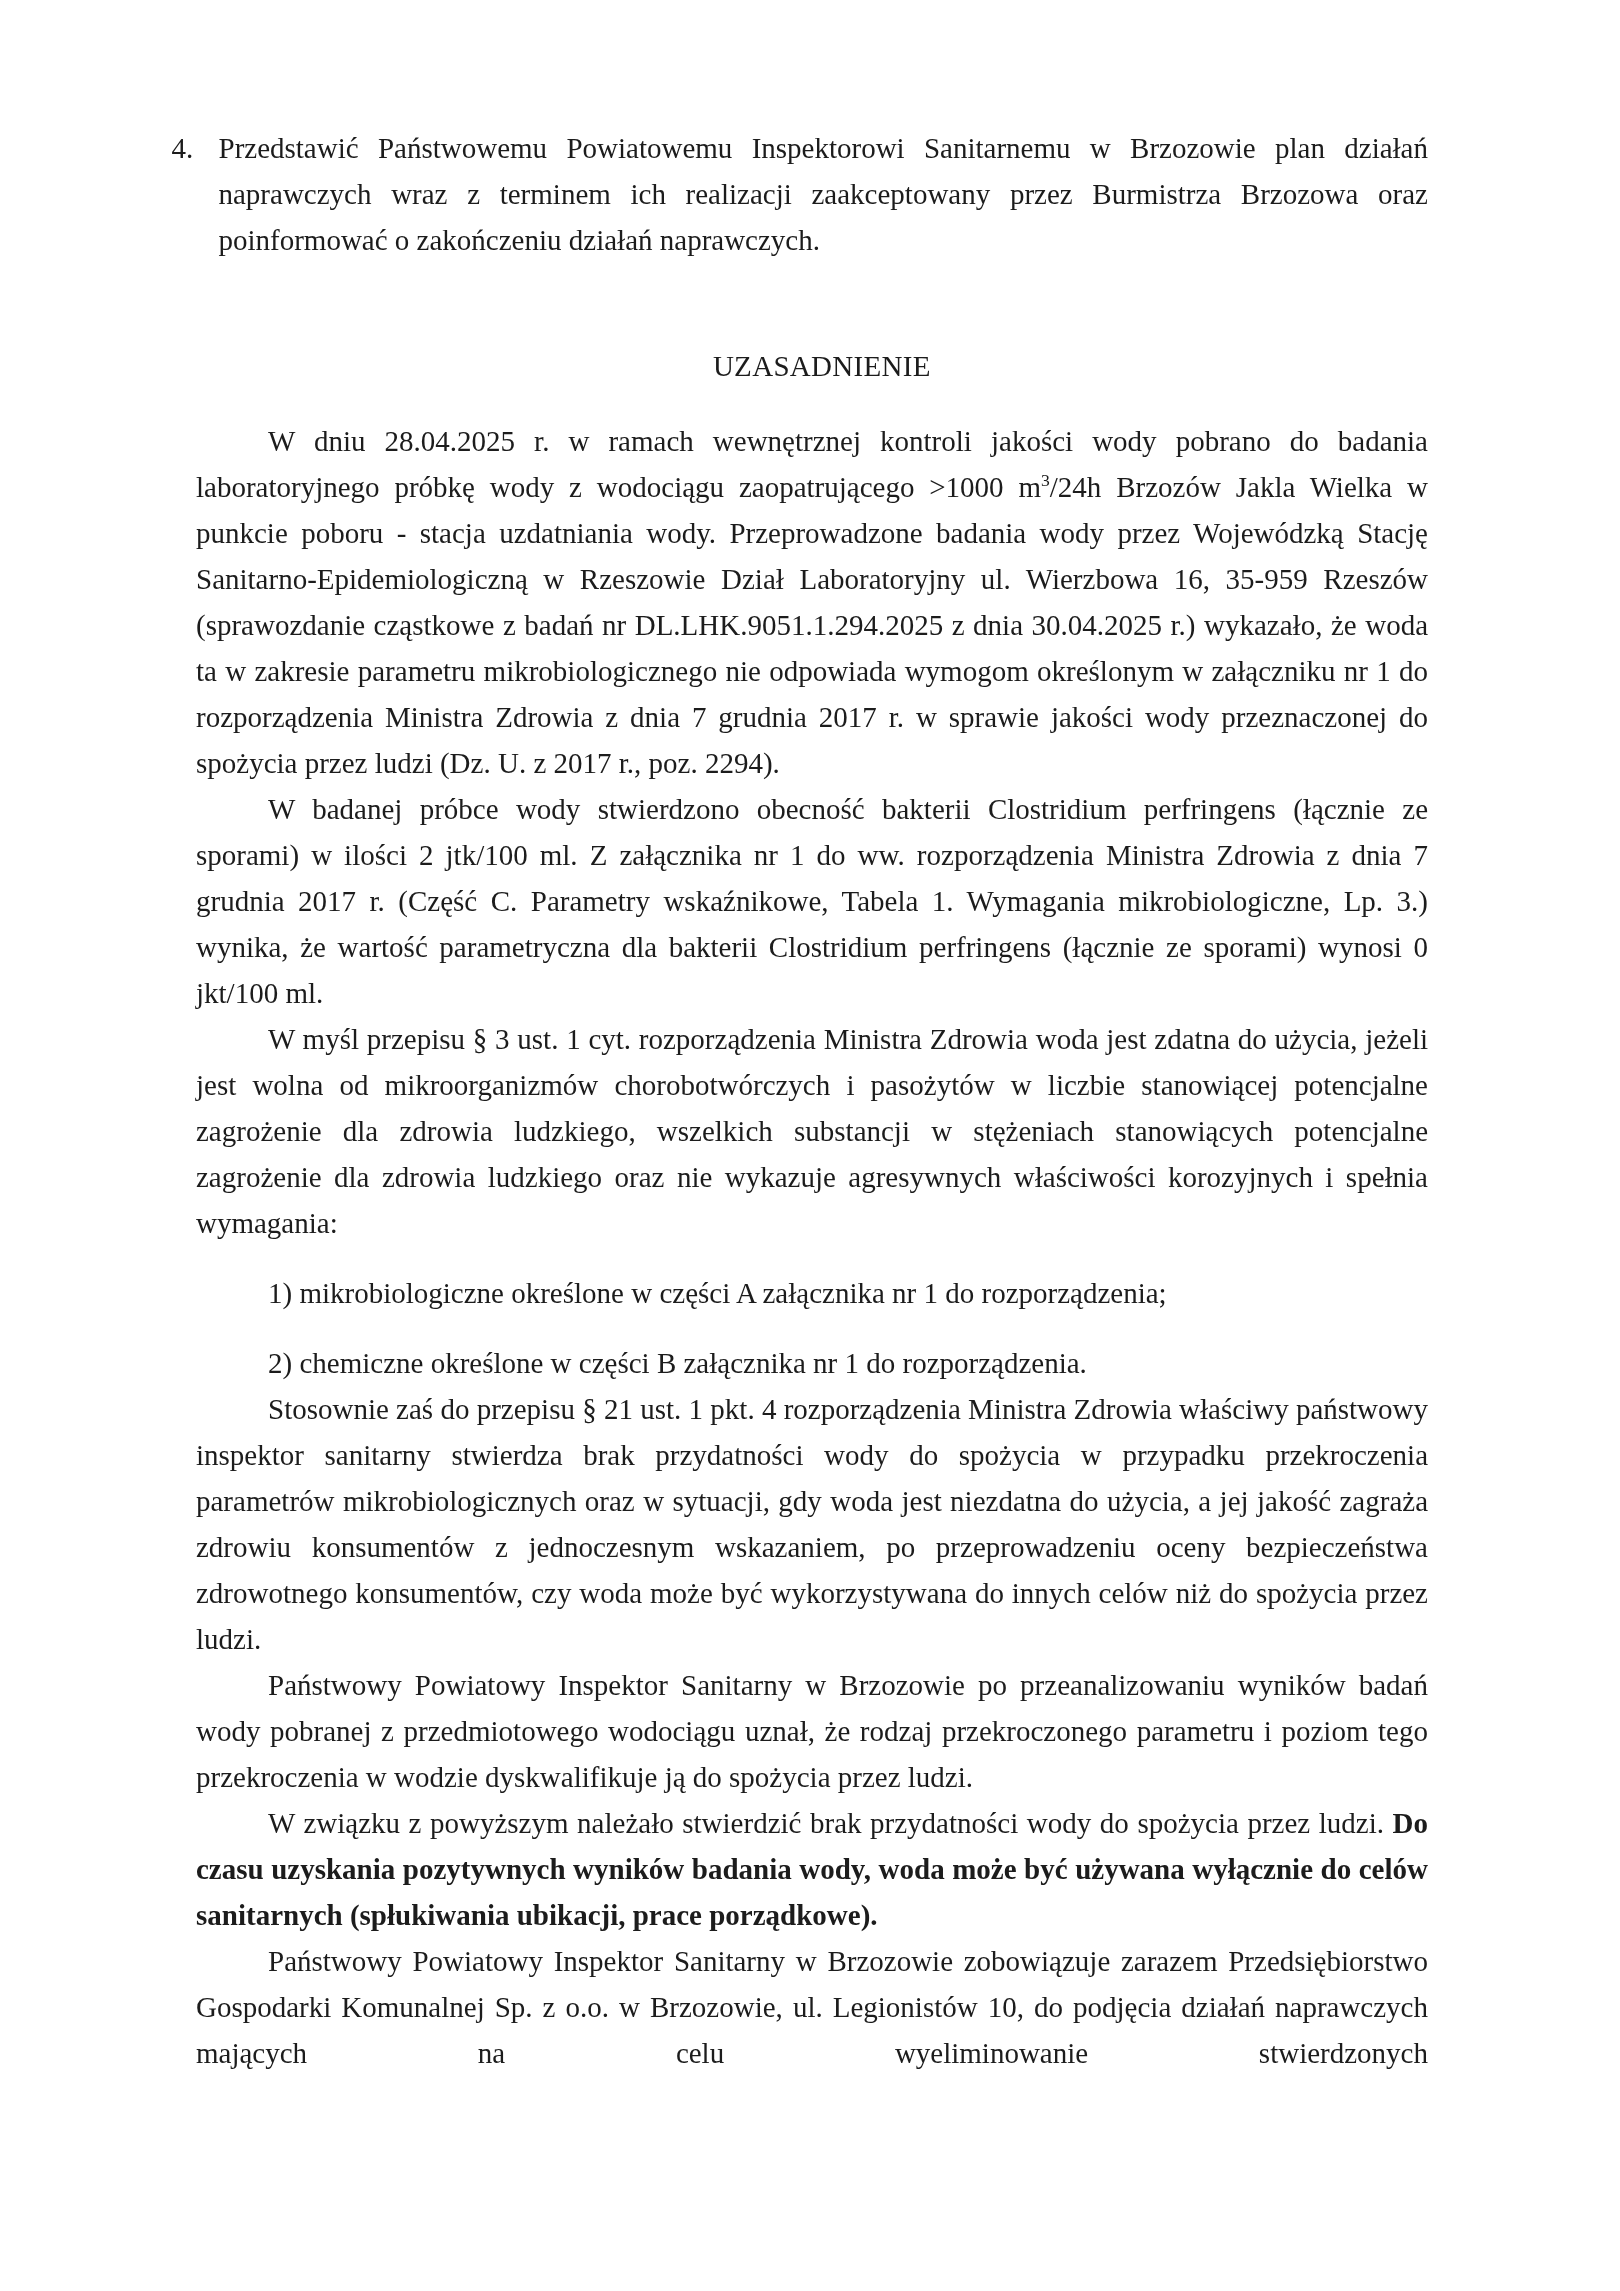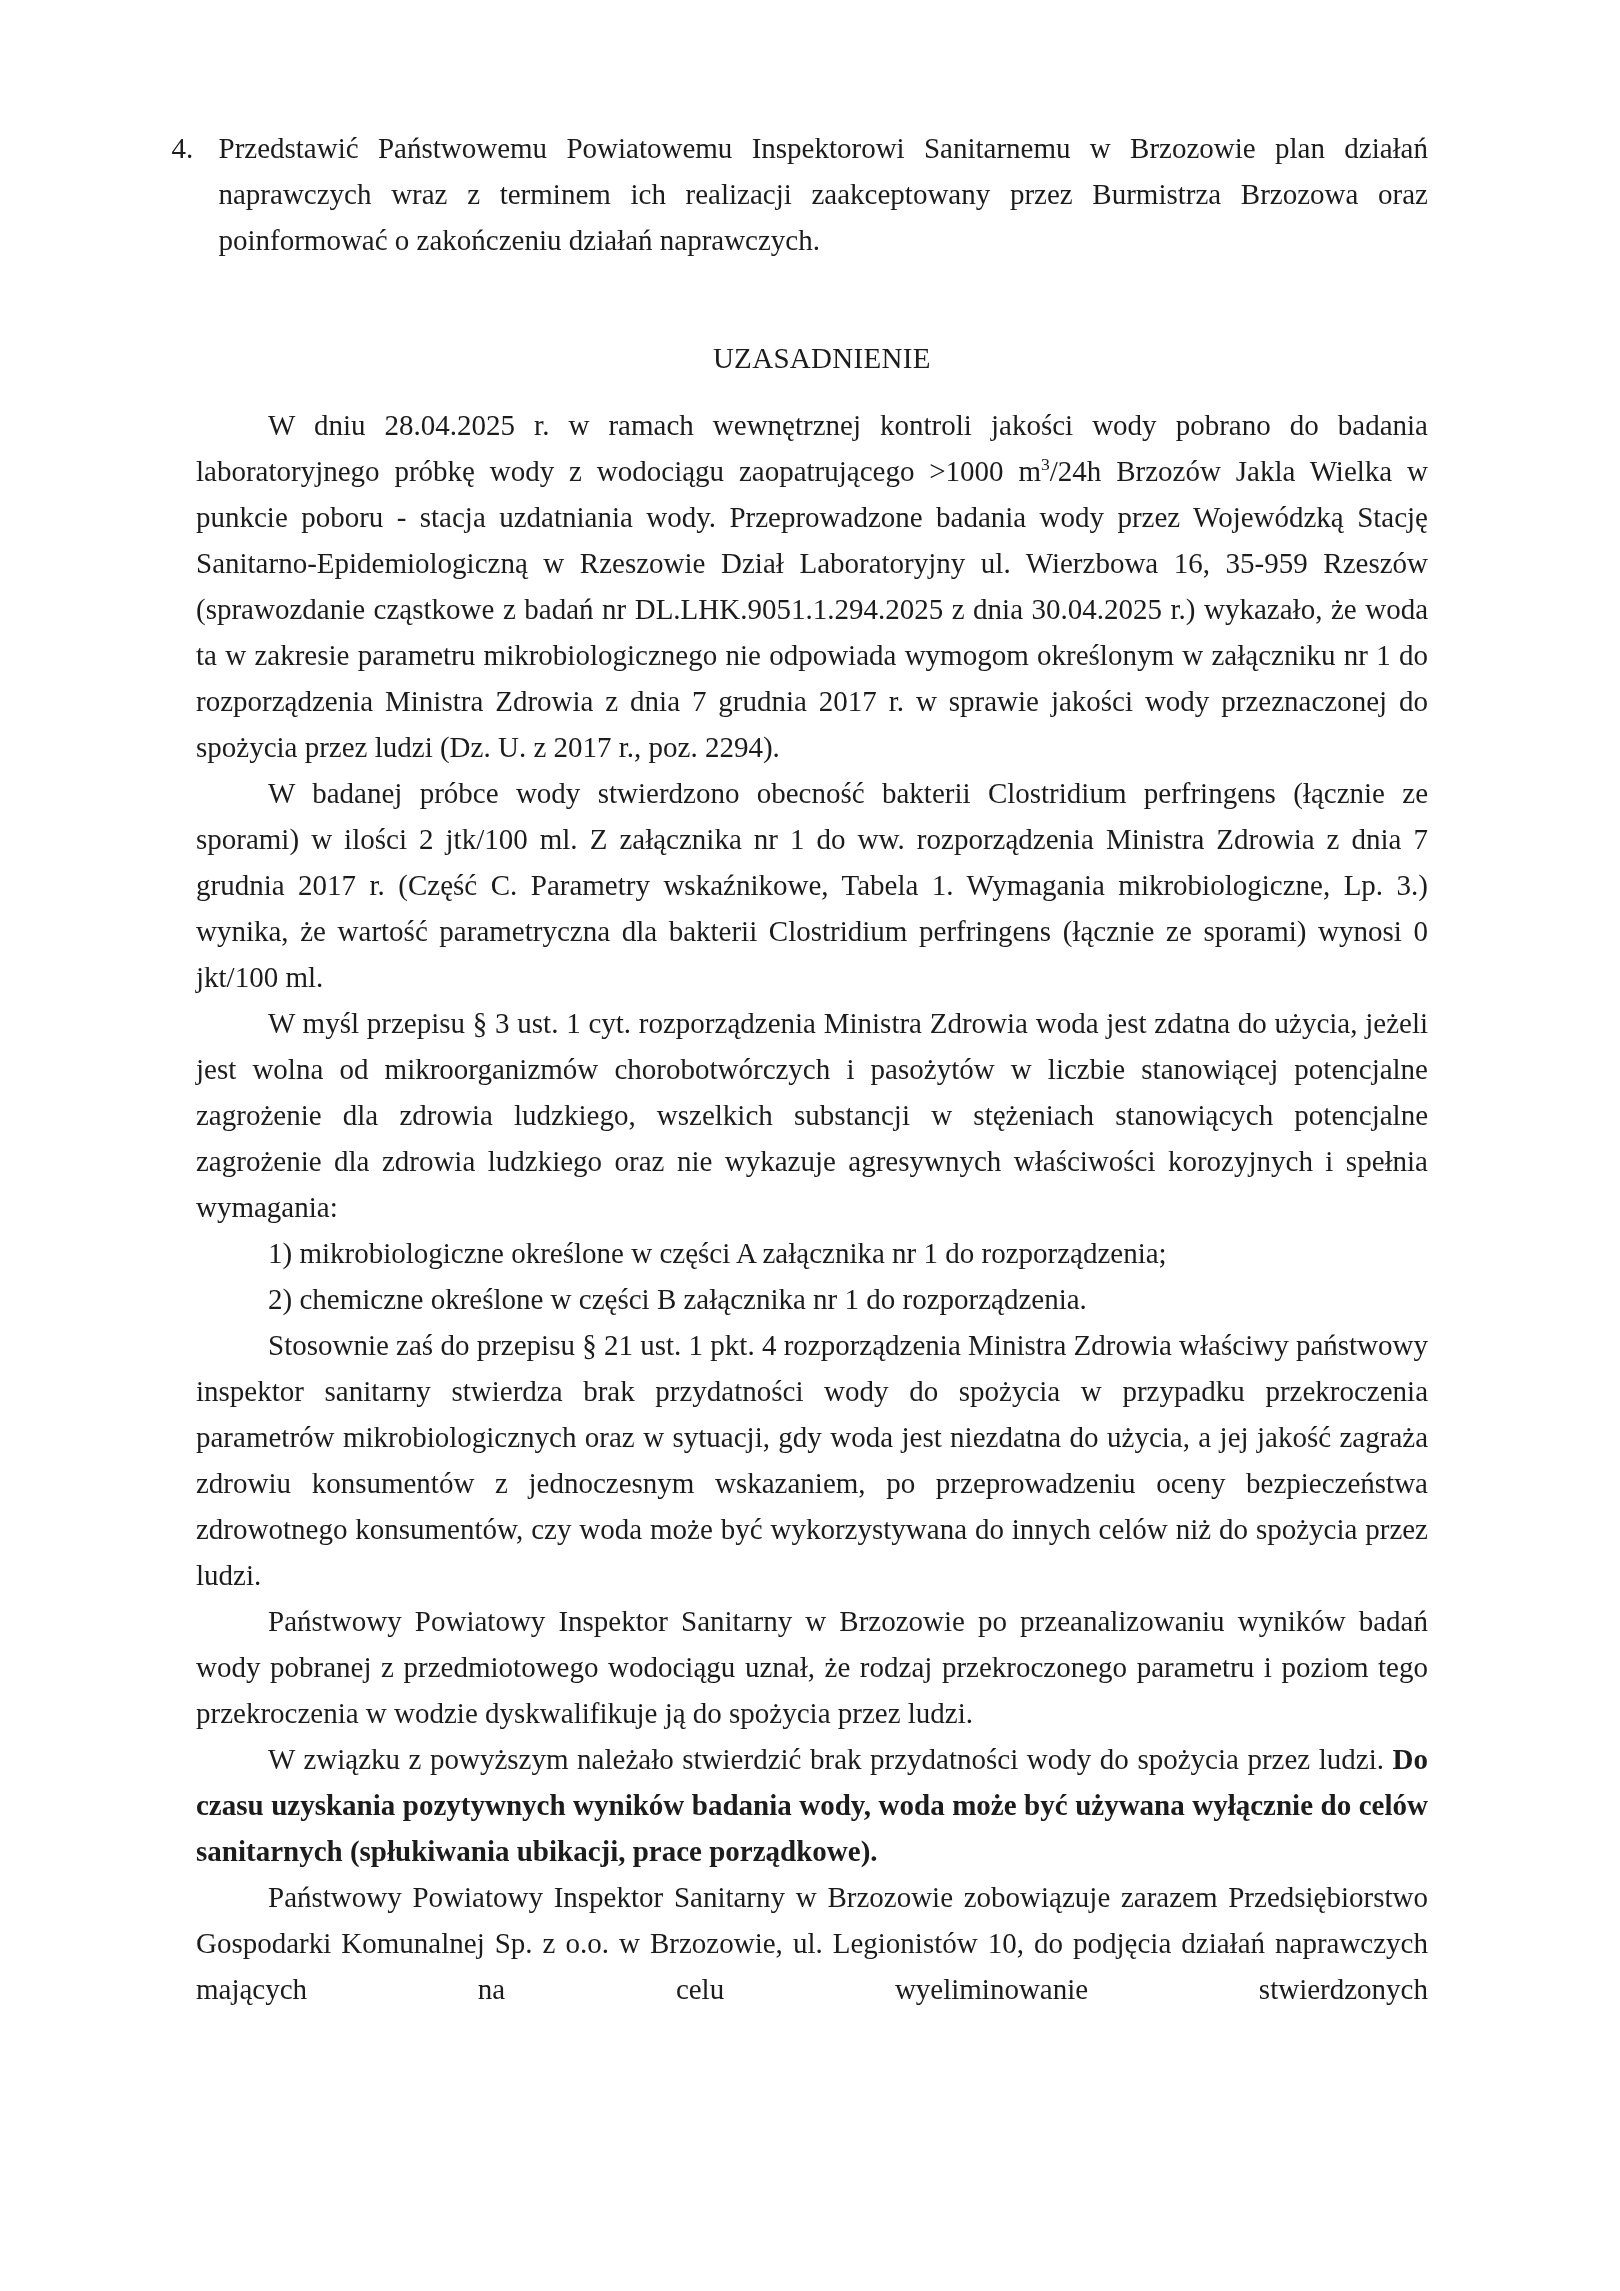--- a/index.html
+++ b/index.html
@@ -9,23 +9,23 @@
     font-family: "Liberation Serif", serif; font-size: 29px; line-height: 46px;
     color: #1c1c1c; text-align: justify;
   }
   .numbered { display: flex; margin-left: -24.5px; }
   .numbered .num { width: 47px; flex: 0 0 47px; }
   .numbered .txt { flex: 1; text-align: justify; font-family: Liberation Serif, serif; }
   p { margin: 0; }
   .indent { text-indent: 72px; }
   .gap-after-item { height: 38px; }
   .gap-before-heading { height: 25.5px; }
-  .heading { text-align: center; margin: 8px; padding-left: 19.6px; letter-spacing: 0.3px; }
+  .heading { text-align: center; margin: 16px; padding-left: 19.6px; letter-spacing: 0.3px; }
   .gap-after-heading { height: 13.7px; }
-  .list-item { padding-left: 72px; text-align: left; }
+  .list-item { padding-left: 72px; text-align: left; margin-top: 24px; }
   .bold { font-weight: bold; }
   .ital { }
   sup { font-size: 17.6px; line-height: 0; vertical-align: 10.8px; }
 </style>
 </head>
 <body>
 
 <div class="page">
 
   <div class="numbered">

